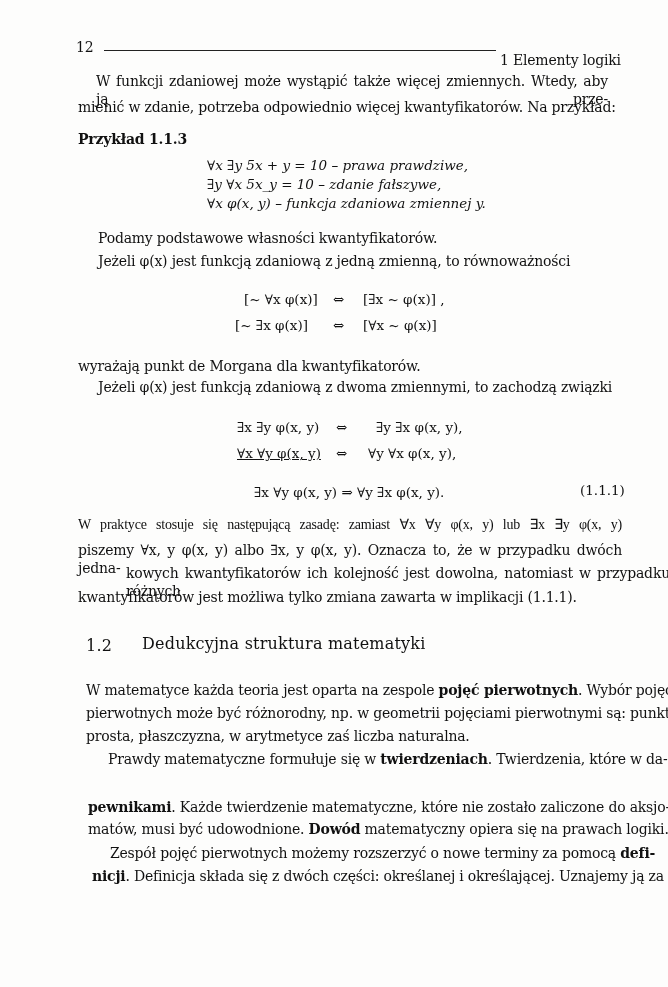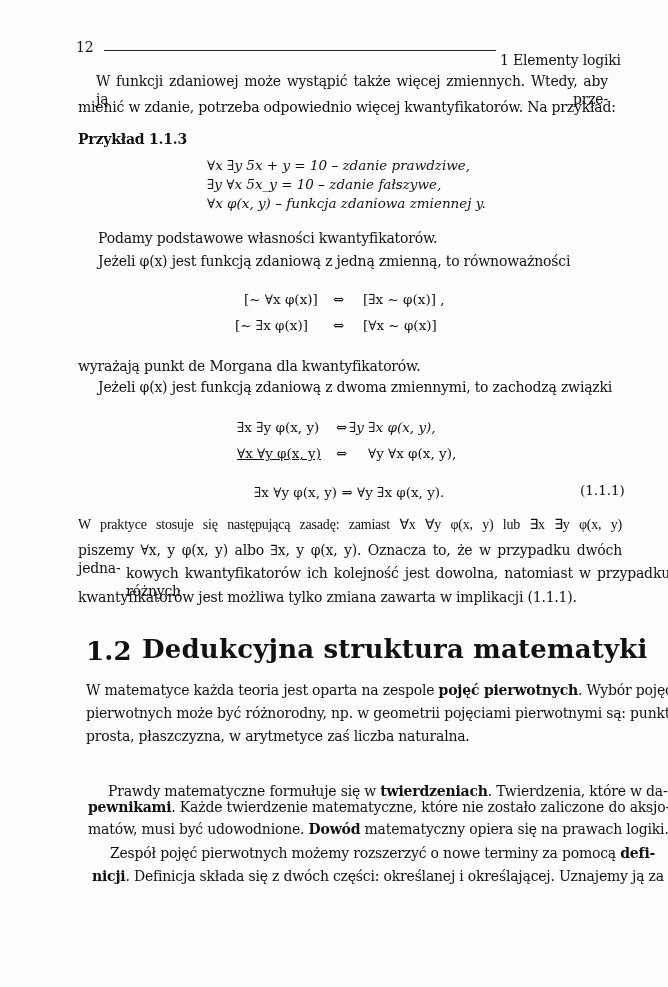--- a/index.html
+++ b/index.html
@@ -7,38 +7,38 @@
     width:668px; height:987px; background:#fdfdfc; color:#111;
     font-family:"DejaVu Serif", serif; position:relative; overflow:hidden;
   }
   .page { position:absolute; left:0; top:0; width:668px; height:987px; }
   .abs { position:absolute; white-space:nowrap; }
   .txt { font-size:14px; line-height:18px; letter-spacing:-0.2px; }
   .math { font-family:"DejaVu Serif", serif; font-size:13.5px; }
   .it { font-style:italic; }
   b { font-weight:bold; }
   .hdr-line { position:absolute; left:104px; top:50px; width:392px; height:0; border-top:1px solid #222; }
-  .section { font-size:26px; font-weight:bold; letter-spacing:0.2px; }
+  .section { font-size:16px; font-weight:normal; letter-spacing:0.2px; }
   .justify { text-align:justify; text-align-last:justify; white-space:normal; }
 </style>
 </head>
 <body>
 
 <div class="page">
 
   <div class="abs txt" style="left:76px;top:38px;">12</div>
   <div class="hdr-line"></div>
   <div class="abs txt" style="left:500px;top:51px;">1 Elementy logiki</div>
 
   <div class="abs txt justify" style="left:96px;top:72px;width:512px;">W funkcji zdaniowej może wystąpić także więcej zmiennych. Wtedy, aby ją prze-</div>
   <div class="abs txt" style="left:78px;top:98px;">mienić w zdanie, potrzeba odpowiednio więcej kwantyfikatorów. Na przykład:</div>
 
   <div class="abs txt" style="left:78px;top:130px;font-weight:bold;">Przykład 1.1.3</div>
   <div class="abs math" style="left:207px;top:157px;">
-    <span class="it">∀x ∃y 5x + y = 10 – </span><span class="it">zdanie prawdziwe,</span>
+    <span class="it">∀x ∃y 5x + y = 10 – </span><span class="it">prawa prawdziwe,</span>
   </div>
   <div class="abs math" style="left:207px;top:176px;">
     <span class="it">∃y ∀x 5x_y = 10 – </span><span class="it">zdanie fałszywe,</span>
   </div>
   <div class="abs math" style="left:207px;top:195px;">
     <span class="it">∀x φ(x, y) – </span><span class="it">funkcja zdaniowa zmiennej y.</span>
   </div>
 
   <div class="abs txt" style="left:98px;top:229px;">Podamy podstawowe własności kwantyfikatorów.</div>
   <div class="abs txt" style="left:98px;top:252px;">Jeżeli φ(x) jest funkcją zdaniową z jedną zmienną, to równoważności</div>
@@ -48,21 +48,21 @@
   <div class="abs math" style="left:363px;top:291px;">[∃x  ~ φ(x)] ,</div>
   <div class="abs math" style="left:235px;top:317px;">[~ ∃x φ(x)]</div>
   <div class="abs math" style="left:333px;top:317px;">⇔</div>
   <div class="abs math" style="left:363px;top:317px;">[∀x  ~ φ(x)]</div>
 
   <div class="abs txt" style="left:78px;top:357px;">wyrażają punkt de Morgana dla kwantyfikatorów.</div>
   <div class="abs txt" style="left:98px;top:378px;">Jeżeli φ(x) jest funkcją zdaniową z dwoma zmiennymi, to zachodzą związki</div>
 
   <div class="abs math" style="left:237px;top:419px;">∃x ∃y φ(x, y)</div>
   <div class="abs math" style="left:336px;top:419px;">⇔</div>
-  <div class="abs math" style="left:349px;top:419px;font-style:italic;">∃y ∃x φ(x, y),</div>
+  <div class="abs math" style="left:376px;top:419px;">∃y ∃x φ(x, y),</div>
   <div class="abs math" style="left:237px;top:445px;text-decoration:underline;">∀x ∀y φ(x, y)</div>
   <div class="abs math" style="left:336px;top:445px;">⇔</div>
   <div class="abs math" style="left:368px;top:445px;">∀y ∀x φ(x, y),</div>
 
   <div class="abs math" style="left:254px;top:484px;">∃x ∀y φ(x, y) ⇒ ∀y ∃x φ(x, y).</div>
   <div class="abs math" style="left:580px;top:482px;">(1.1.1)</div>
 
   <div class="abs txt justify" style="left:78px;top:516px;width:544px;font-family:Liberation Serif, serif;">W praktyce stosuje się następującą zasadę: zamiast ∀x ∀y φ(x, y)  lub  ∃x ∃y φ(x, y)</div>
   <div class="abs txt justify" style="left:78px;top:541px;width:544px;">piszemy ∀x, y φ(x, y)  albo ∃x, y φ(x, y). Oznacza to, że w przypadku dwóch jedna-</div>
   <div class="abs txt justify" style="left:78px;top:564px;width:544px;margin-left:48px;">kowych kwantyfikatorów ich kolejność jest dowolna, natomiast w przypadku różnych</div>
@@ -70,21 +70,21 @@
 
   <div class="abs section" style="left:86px;top:636px;">1.2</div>
   <div class="abs section" style="left:142px;top:634px;">Dedukcyjna struktura matematyki</div>
 
   <div class="abs txt" style="left:86px;top:681px;width:540px;">
     <span>W matematyce każda teoria jest oparta na zespole </span><b>pojęć pierwotnych</b><span>. Wybór pojęć</span>
   </div>
   <div class="abs txt" style="left:86px;top:704px;">pierwotnych może być różnorodny, np. w  geometrii pojęciami pierwotnymi są: punkt,</div>
   <div class="abs txt" style="left:86px;top:727px;">prosta, płaszczyzna, w arytmetyce zaś liczba naturalna.</div>
 
-  <div class="abs txt" style="left:108px;top:750px;margin-top:32px;">
+  <div class="abs txt" style="left:108px;top:750px;">
     <span>Prawdy matematyczne formułuje się w </span><b>twierdzeniach</b><span>. Twierdzenia, które w da-</span>
   </div>
   <div class="abs txt" style="left:88px;top:798px;">
     <b>pewnikami</b><span>. Każde twierdzenie matematyczne, które nie zostało zaliczone do aksjo-</span>
   </div>
   <div class="abs txt" style="left:88px;top:820px;">
     <span>matów, musi być udowodnione. </span><b>Dowód</b><span> matematyczny opiera się na prawach logiki.</span>
   </div>
 
   <div class="abs txt" style="left:110px;top:844px;">

